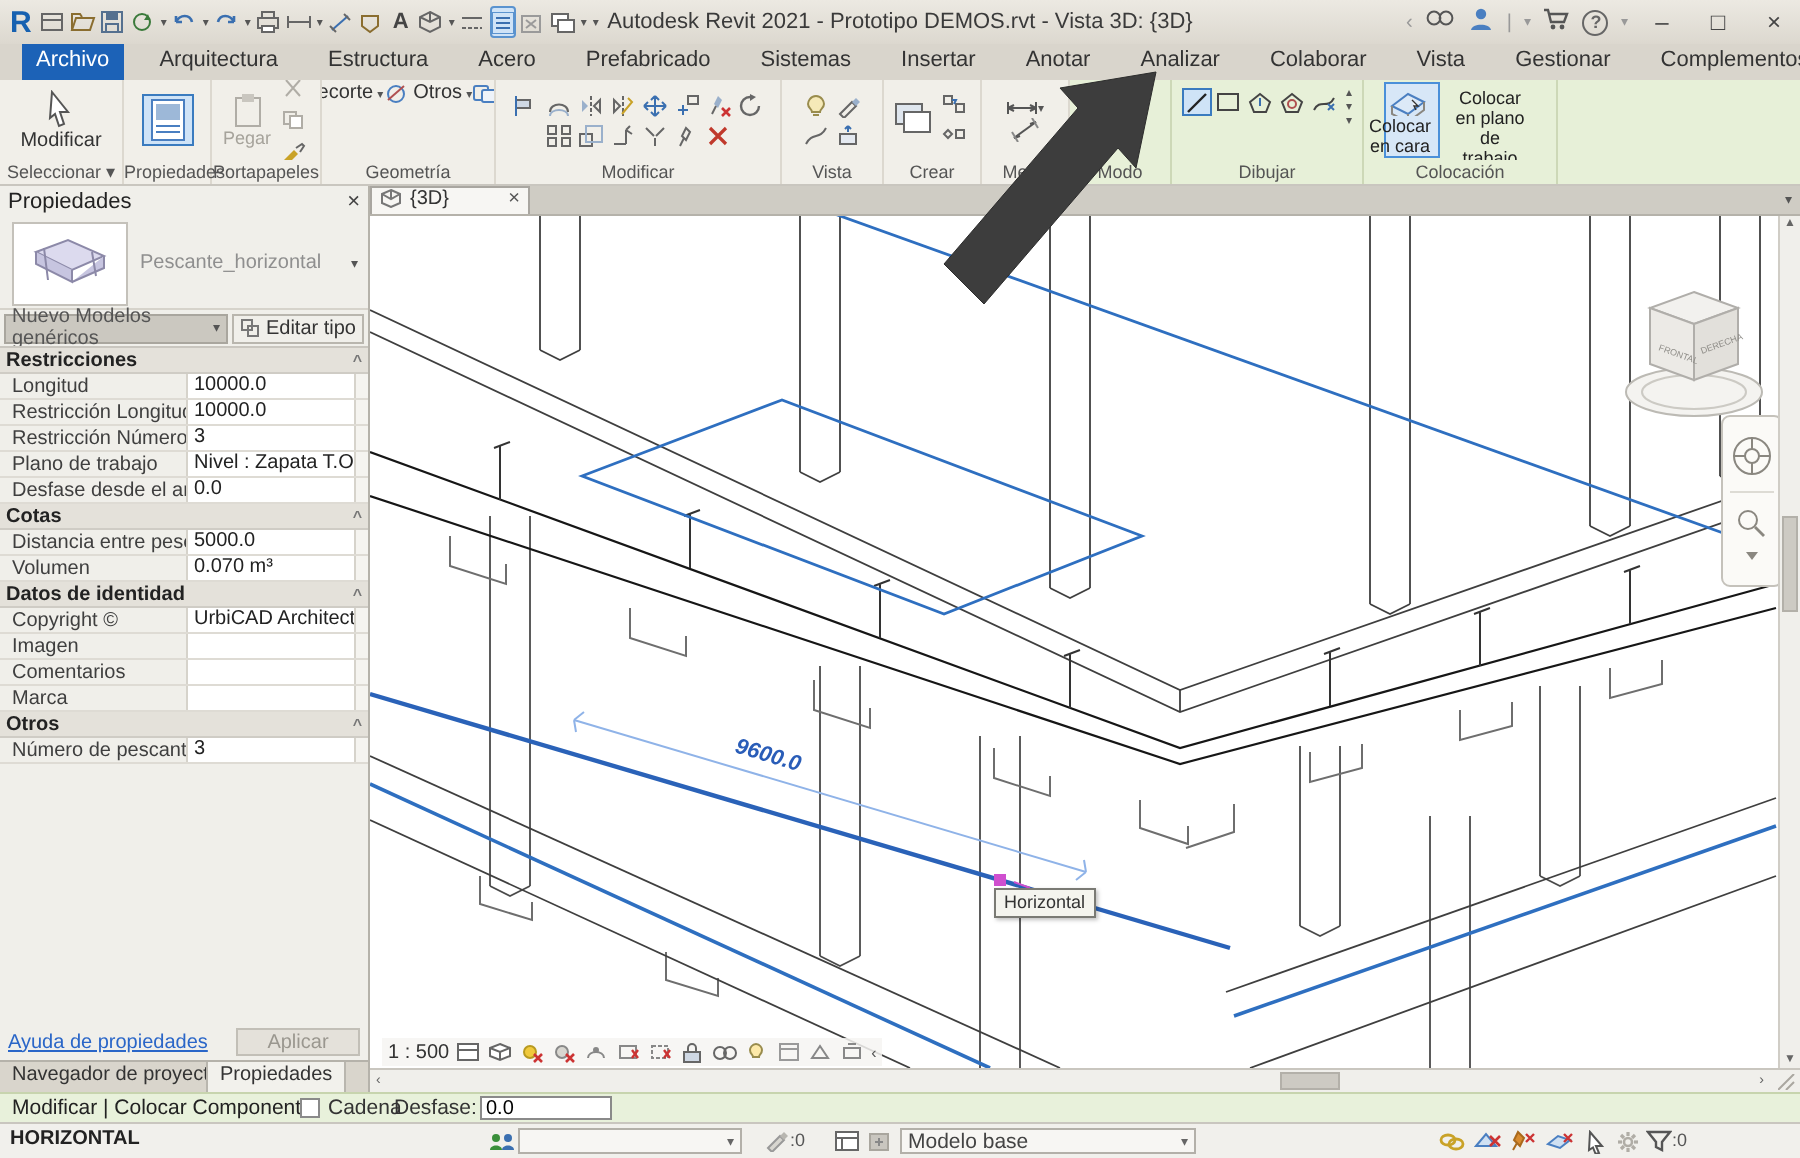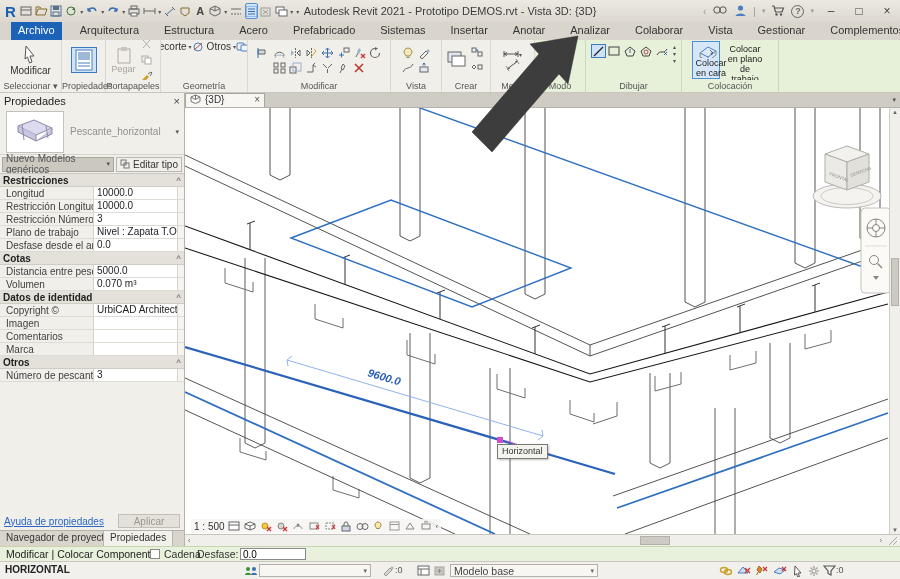--- a/index.html
+++ b/index.html
@@ -30,21 +30,21 @@
   .panel{position:relative;height:100%;border-right:1px solid #dcd8cf;display:flex;flex-direction:column;}
   .panel.green{background:#e7f0d8;border-right-color:#cdd8b7;}
   .pbody{flex:1;display:flex;align-items:center;justify-content:center;overflow:hidden;}
   .plabel{height:12px;text-align:center;font-size:9px;color:#555;line-height:12px;white-space:nowrap;}
   .bigbtn{display:flex;flex-direction:column;align-items:center;font-size:10px;color:#333;}
   .rb{width:16px;height:15px;display:flex;align-items:center;justify-content:center;}
   .tool{width:15px;height:14px;display:flex;align-items:center;justify-content:center;border:1px solid transparent;}
   .tool.sel{background:#cfe3f7;border:1px solid #3a7bbf;}
   .grow{display:flex;align-items:center;font-size:10px;color:#333;height:13px;white-space:nowrap;}
   .grow .cv{font-size:6px;color:#555;margin-left:2px;}
-  .placebtn{display:flex;flex-direction:column;align-items:flex-start;justify-content:flex-start;font-size:9px;color:#222;line-height:10px;text-align:center;padding:2px 3px 0 3px;border:1px solid transparent;height:100%;}
+  .placebtn{display:flex;flex-direction:column;align-items:flex-end;justify-content:flex-start;font-size:9px;color:#222;line-height:10px;text-align:center;padding:2px 3px 0 3px;border:1px solid transparent;height:100%;}
   .placebtn.sel{background:#d7e7f7;border:1px solid #4a90d9;}
 
   
   .arrowov{position:absolute;left:455px;top:25px;width:150px;height:130px;z-index:60;pointer-events:none;}
 
   
   .main{position:absolute;left:0;top:93px;width:900px;height:453px;display:flex;}
 
   
   .props{width:185px;background:#f0efea;border-right:1px solid #b5b2aa;display:flex;flex-direction:column;font-size:10px;}

